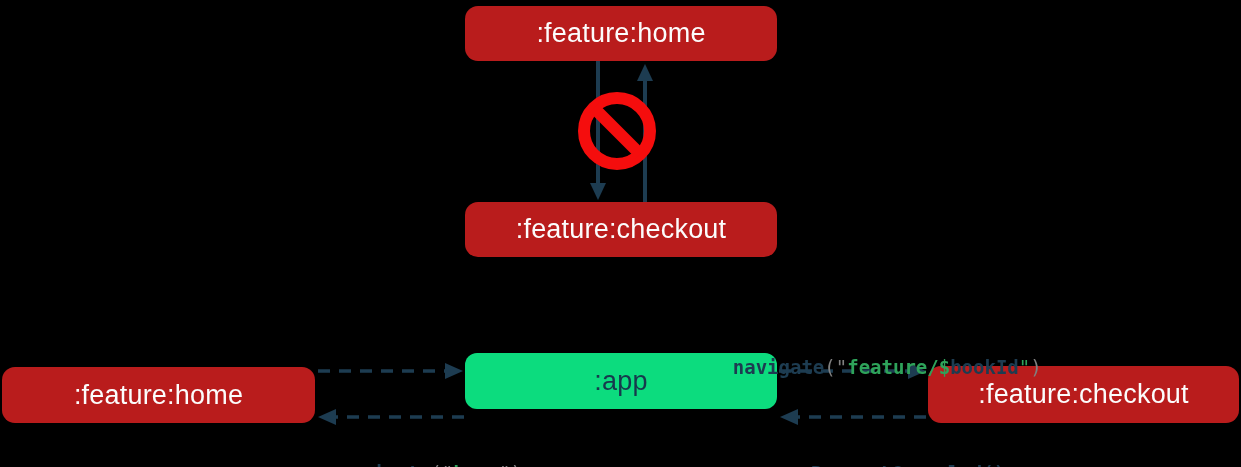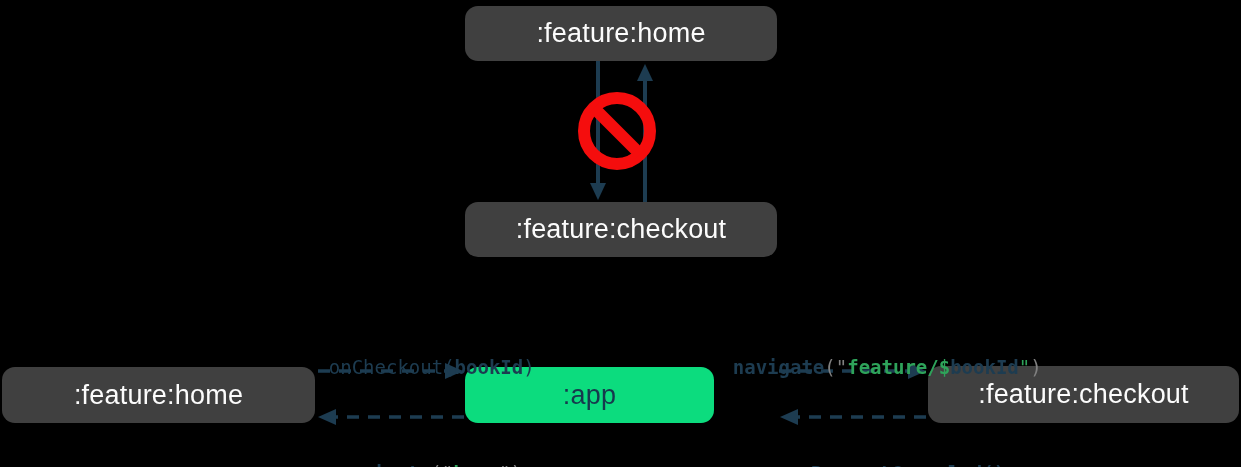--- a/index.html
+++ b/index.html
@@ -14,21 +14,21 @@
   .node {
     position: absolute;
     border-radius: 13px;
     display: flex;
     align-items: center;
     justify-content: center;
     font-size: 27px;
     font-weight: 500;
     letter-spacing: 0.2px;
   }
-  .node.salmon { background: #404040; color: #FCFCFC; }
+  .node.salmon { background: #b91c1c; color: #FCFCFC; }
   .node.green  { background: #0CDC7E; color: #17394D; }
 
   .code {
     position: absolute;
     font-family: "DejaVu Sans Mono", monospace;
     font-size: 19px;
     white-space: pre;
     line-height: 24px;
   }
   .navy   { color: #1D3C51; }
@@ -85,30 +85,27 @@
   <div class="node salmon" style="left:465px; top:6px; width:312px; height:55px;">
     <span>:feature:home</span>
   </div>
   <div class="node salmon" style="left:465px; top:202px; width:312px; height:55px;">
     <span>:feature:checkout</span>
   </div>
 
   <div class="node salmon" style="left:2px; top:367px; width:313px; height:56px;">
     <span>:feature:home</span>
   </div>
-  <div class="node green" style="left:465px; top:367px; width:249px; height:56px;">
+  <div class="node green" style="left:465px; top:353px; width:312px; height:56px;border-radius:12px;">
     <span>:app</span>
   </div>
   <div class="node salmon" style="left:928px; top:366px; width:311px; height:57px;">
     <span>:feature:checkout</span>
   </div>
 
-  <div class="code" style="left:283px; top:331px;">
-    <span class="navy">onCheckout(</span><span class="navy-b">bookId</span><span class="navy">)</span>
-  </div>
 
   <div class="code" style="left:687px; top:331px;">
     <span class="navy-b">navigate</span><span class="gray">(</span><span class="gray">"</span><span class="grn-b">feature/$</span><span class="navy-b">bookId</span><span class="grn">"</span><span class="gray">)</span>
   </div>
 
   <div class="code" style="left:293px; top:437px;">
     <span class="navy-b">navigate</span><span class="gray">(</span><span class="gray">"</span><span class="grn-b">home</span><span class="gray">"</span><span class="gray">)</span>
   </div>
 
   <div class="code" style="left:742px; top:437px;">

